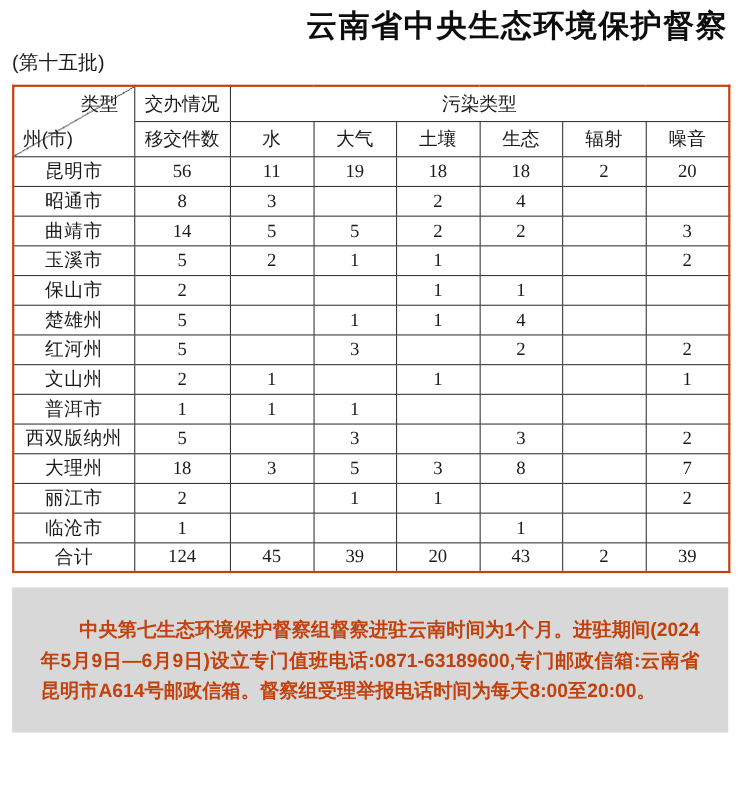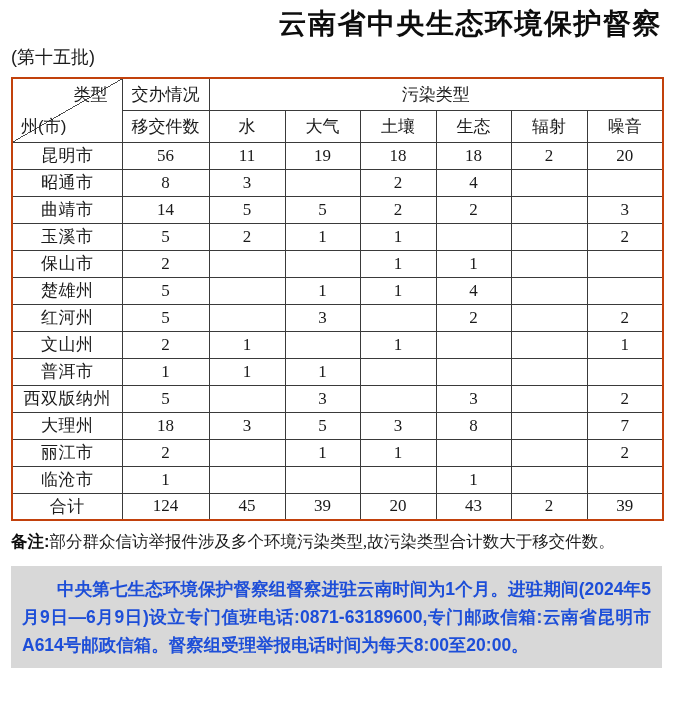--- a/index.html
+++ b/index.html
@@ -76,27 +76,27 @@
   .note-label { font-weight: bold; color: #0d0d0d; }
   .note-text  { font-family: "Liberation Serif", serif; color: #1a1a1a; }
 
   
   .footer-box {
     margin-top: 13px;
     background: #d8d8d8;
     padding: 9px 11px 9px 11px;
   }
   .footer-box p {
-    margin: 0;
+    margin: 15px;
     font-weight: bold;
     font-size: 17.5px;
     line-height: 28px;
     text-indent: 2em;
     text-align: justify;
-    color: #1d4ed8;
+    color: #c2410c;
   }
 </style>
 </head>
 <body>
 
 <div class="page">
 
   <div class="title-line">云南省中央生态环境保护督察</div>
   <div class="subtitle">(第十五批)</div>
 
@@ -267,21 +267,18 @@
         <td class="num">45</td>
         <td class="num">39</td>
         <td class="num">20</td>
         <td class="num">43</td>
         <td class="num">2</td>
         <td class="num">39</td>
       </tr>
     </tbody>
   </table>
 
-  <p class="note">
-    <span class="note-label">备注:</span><span class="note-text">部分群众信访举报件涉及多个环境污染类型,故污染类型合计数大于移交件数。</span>
-  </p>
 
   <div class="footer-box">
     <p>中央第七生态环境保护督察组督察进驻云南时间为1个月。进驻期间(2024年5月9日—6月9日)设立专门值班电话:0871-63189600,专门邮政信箱:云南省昆明市A614号邮政信箱。督察组受理举报电话时间为每天8:00至20:00。</p>
   </div>
 
 </div>
 
 </body></html>

